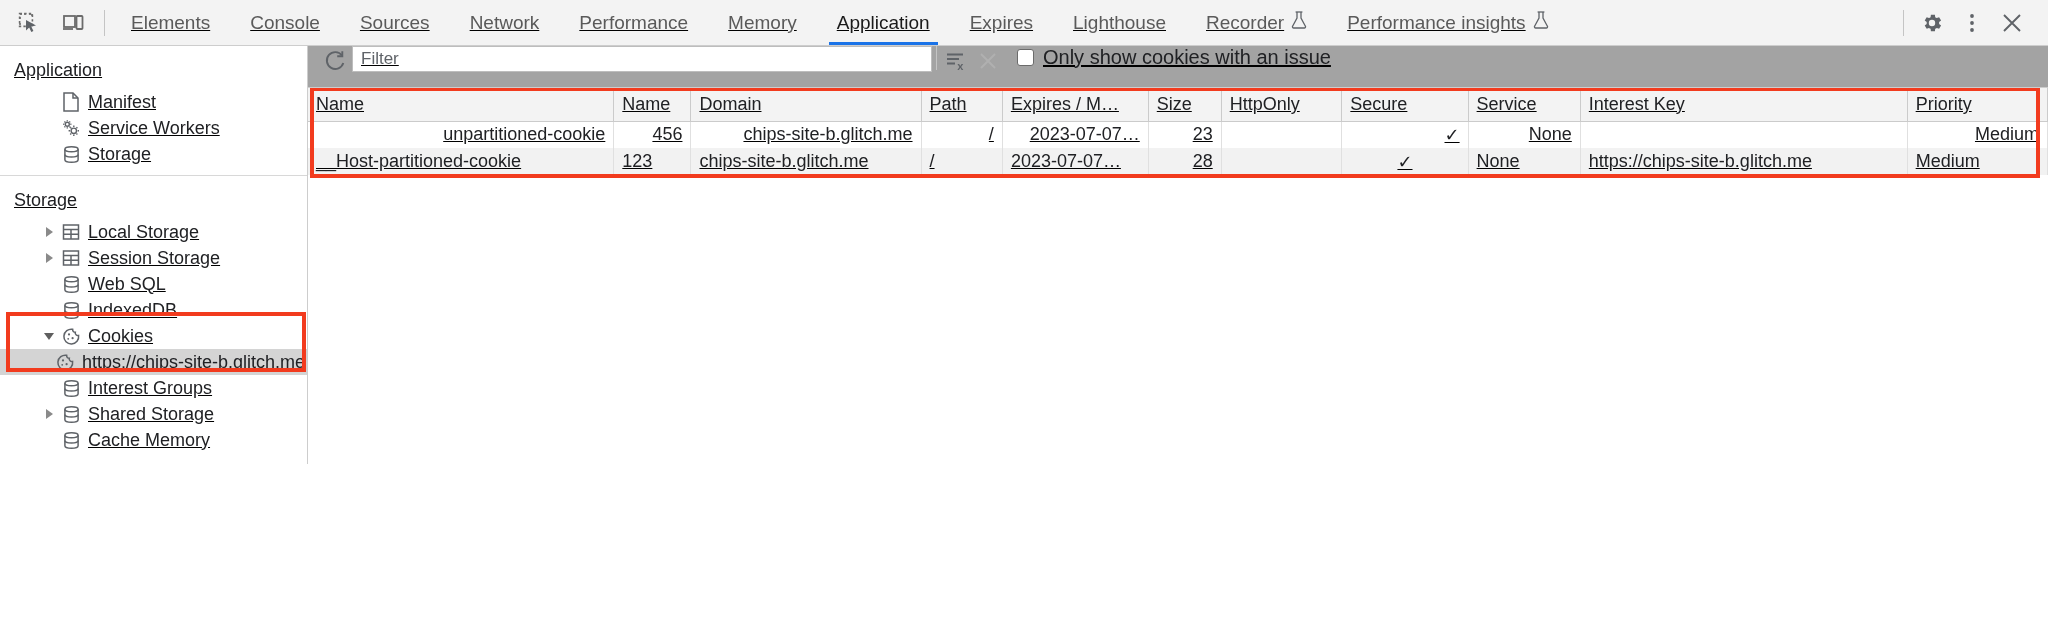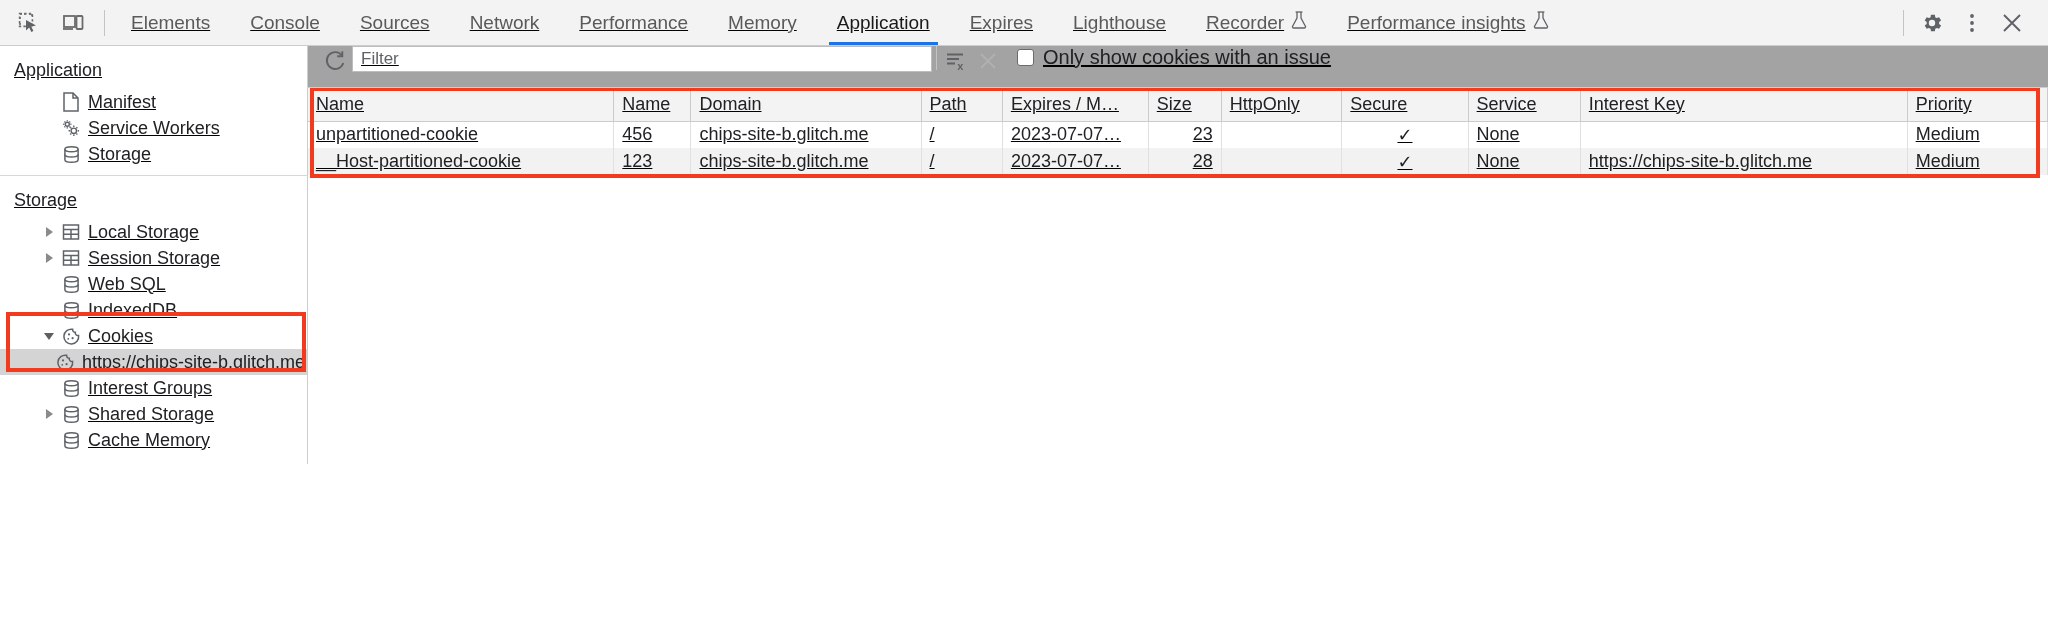--- a/index.html
+++ b/index.html
@@ -108,21 +108,21 @@
     border-right: 1px solid #cbcbcb;
     border-bottom: 1px solid #cbcbcb;
     white-space: nowrap; overflow: hidden; text-overflow: ellipsis;
   }
   table.cookies td {
     font-size: 18px; color: #202124;
     height: 27px; padding: 0 8px;
     border-right: 1px solid #e0e0e0;
     white-space: nowrap; overflow: hidden; text-overflow: ellipsis;
   }
-  tr.row-odd td { background: #ffffff; }
+  tr.row-odd td { background: #ffffff; text-align: right; }
   tr.row-even td { background: #f2f2f2; }
   td.num { text-align: right; }
   td.center { text-align: center; }
   td.pad-name { padding-left: 24px; }
   tr.filler td { height: auto; border-bottom: none; background: #fff; }
 </style>
 </head>
 <body>
 
 <div class="devtools">

